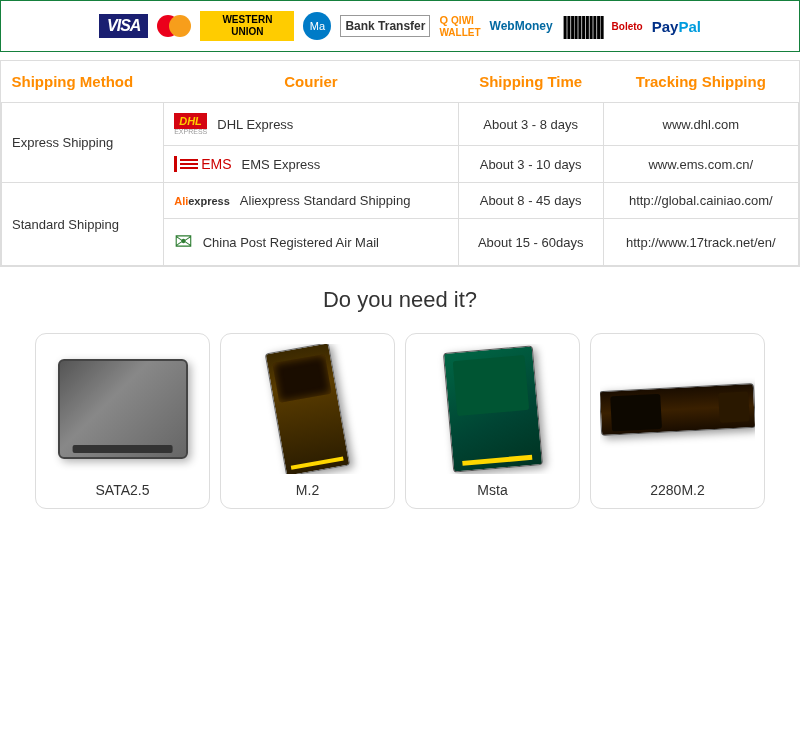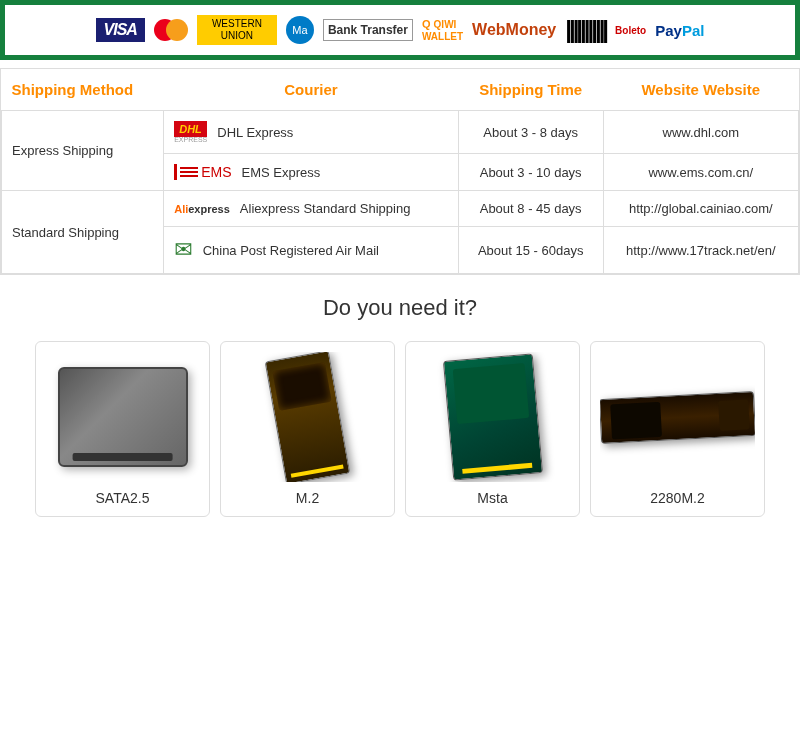--- a/index.html
+++ b/index.html
@@ -6,21 +6,21 @@
     body {
       width: 800px;
       background: #fff;
       font-family: Arial, sans-serif;
       font-size: 14px;
     }
 
     
     .payment-bar {
       background: #fff;
-      border: 5px solid #15803d;
+      border: 1px solid #15803d;
       padding: 10px 15px;
       display: flex;
       align-items: center;
       justify-content: center;
       gap: 9px;
       flex-wrap: wrap;
     }
     .payment-item {
       display: flex;
       align-items: center;
@@ -47,43 +47,43 @@
     }
     .mc-circle2 {
       width: 22px; height: 22px;
       background: #f79e1b;
       border-radius: 50%;
       margin-left: -10px;
     }
     .western-union {
       background: #ffcc00;
       color: #000;
-      font-weight: 400;
+      font-weight: 700;
       font-size: 10px;
-      padding: 3px 15px;
+      padding: 3px 22px;
       text-align: center;
       line-height: 1.2;
     }
     .maestro-logo {
       background: #007bc7;
       color: #fff;
       border-radius: 50%;
       width: 28px; height: 28px;
       display: flex; align-items: center; justify-content: center;
       font-size: 11px; font-weight: normal;
     }
     .bank-transfer {
       border: 1px solid #999;
       padding: 3px 4px;
       font-size: 12px;
       color: #333;
     }
     .webmoney-logo {
-      color: #c2410c;
-      font-size: 16px;
+      color: #0369a1;
+      font-size: 12px;
       font-weight: bold;
       text-align: right;
     }
     .boleto-logo {
       color: #c00;
       font-weight: bold;
       font-size: 10px;
     }
     .paypal-logo {
       color: #003087;
@@ -190,21 +190,21 @@
       gap: 10px;
       padding: 10px 15px 20px;
     }
     .product-card {
       border: 1px solid #ddd;
       width: 175px;
       display: flex;
       flex-direction: column;
       align-items: center;
       padding: 10px;
-      border-radius: 6px;
+      border-radius: 11px;
     }
     .product-image-area {
       width: 155px;
       height: 130px;
       display: flex;
       align-items: center;
       justify-content: center;
       overflow: hidden;
     }
     .product-label {
@@ -354,21 +354,21 @@
   <div class="payment-item paypal-logo">Pay<span>Pal</span></div>
 </div>
 
 <div class="shipping-section">
   <table class="shipping-table">
     <thead>
       <tr class="header-row">
         <th>Shipping Method</th>
         <th>Courier</th>
         <th>Shipping Time</th>
-        <th>Website Website</th>
+        <th>Tracking Shipping</th>
       </tr>
     </thead>
     <tbody>
 
       <tr>
         <td rowspan="2" class="row-label">Express Shipping</td>
         <td>
           <div class="courier-cell">
             <div>
               <span class="dhl-logo">DHL</span>

